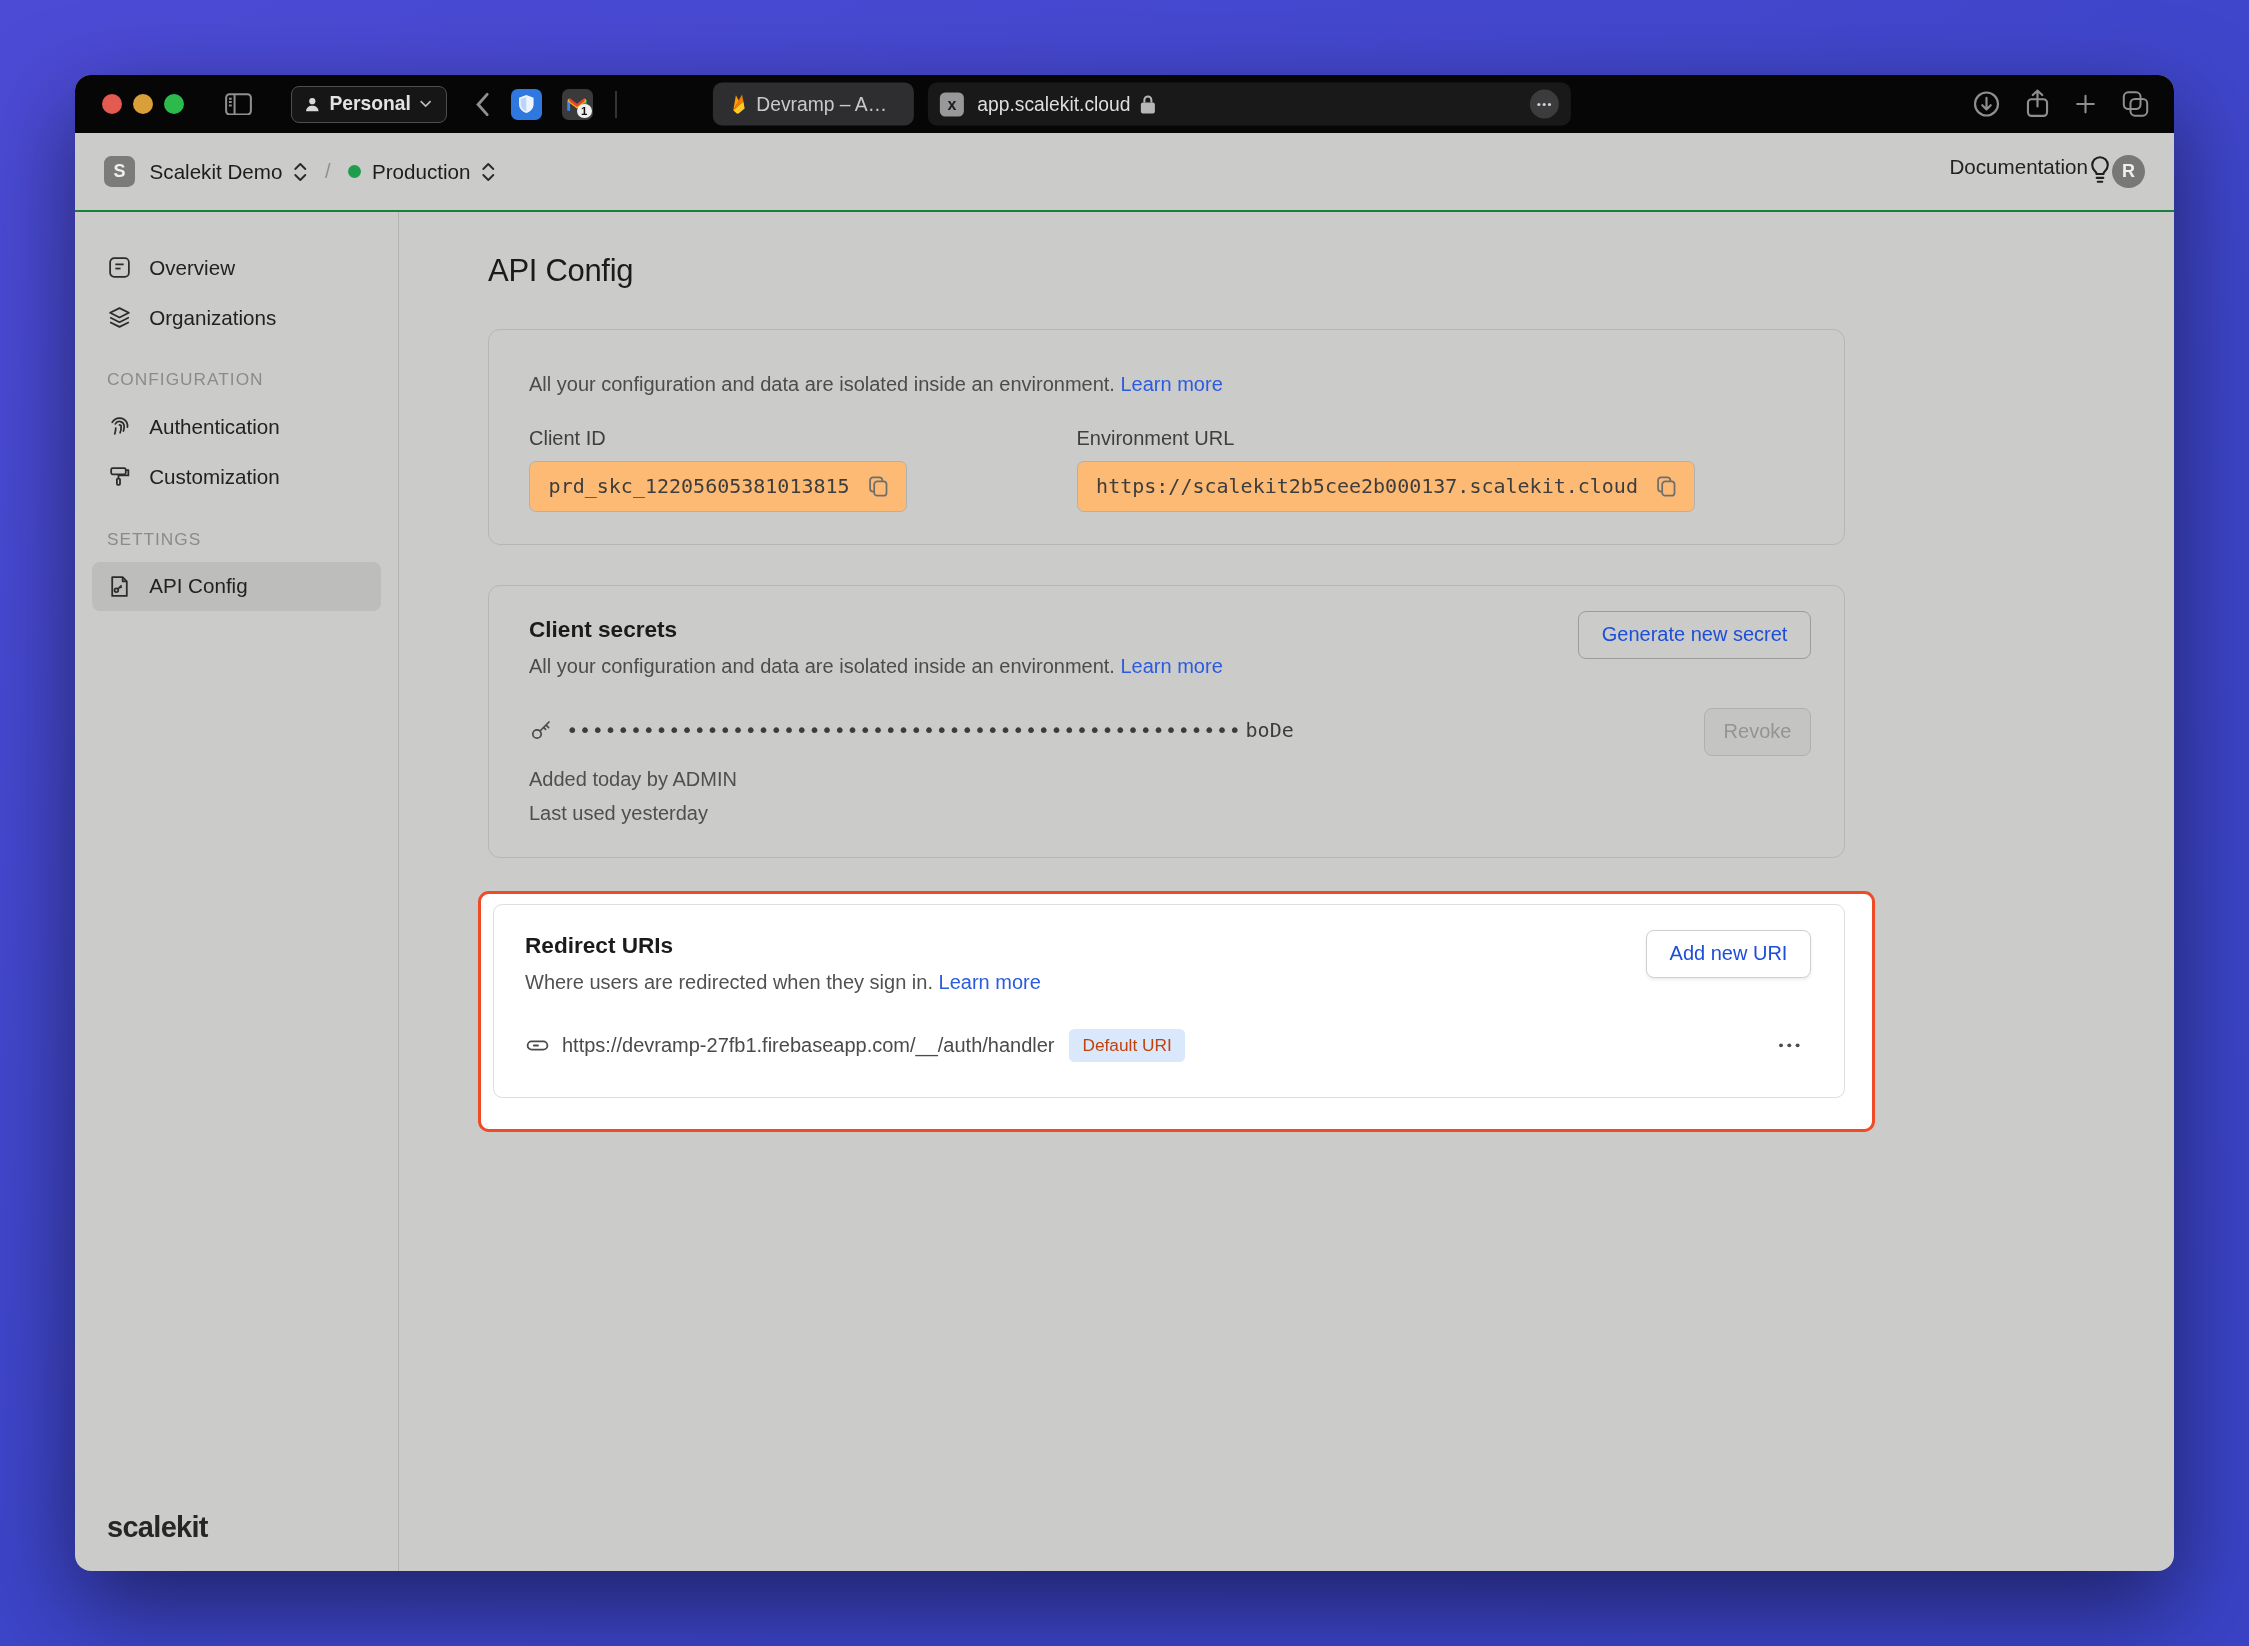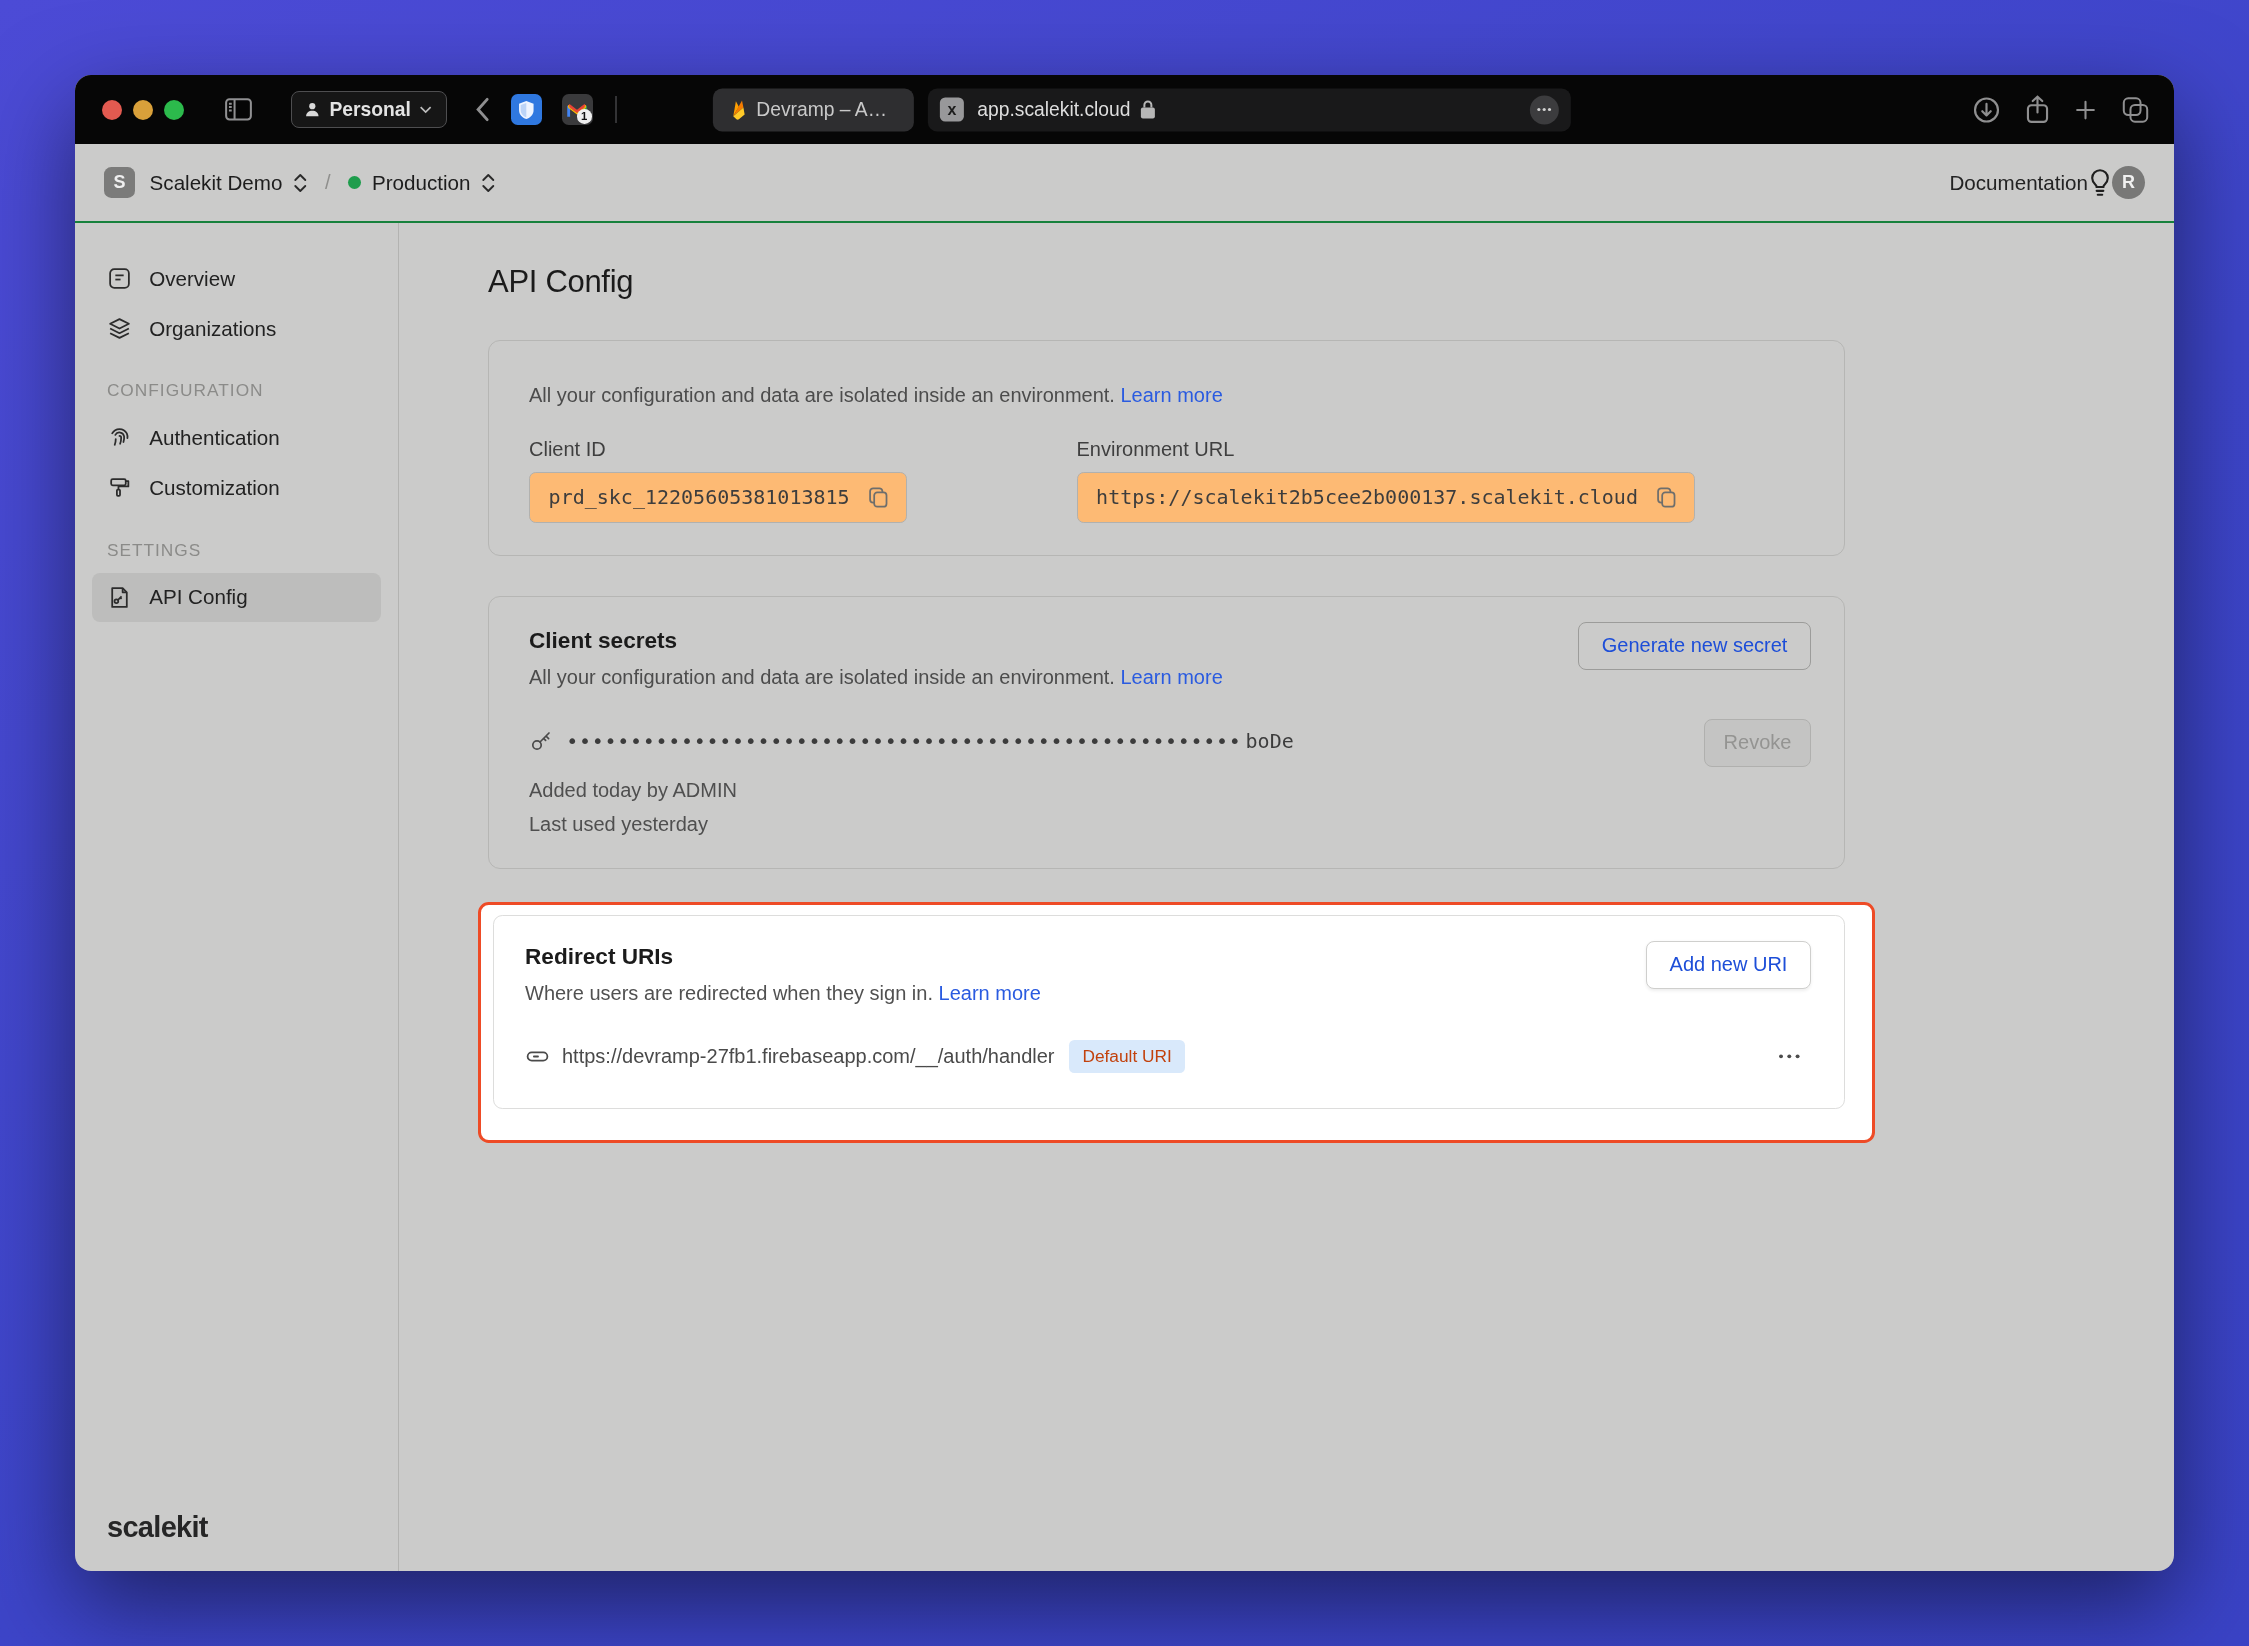--- a/index.html
+++ b/index.html
@@ -12,21 +12,21 @@
   }
   .window {
     position:absolute; left:75px; top:75px; width:2099px; height:1496px;
     border-radius:16px; overflow:hidden; background:#cbcbca;
     box-shadow:0 33px 93px rgba(0,0,0,.5);
     display:flex; flex-direction:column;
   }
 
   
   .chrome {
-    height:69px; background:#060606; flex:0 0 auto;
+    height:58px; background:#060606; flex:0 0 auto;
     display:flex; align-items:center; position:relative; padding:0 22.6px;
   }
   .traffic { display:flex; gap:11.3px; margin-left:4px; }
   .light { width:20px; height:20px; border-radius:50%; }
   .light.red{ background:#e25a50; } .light.yellow{ background:#d9a03a; } .light.green{ background:#2cba4c; }
   .chrome-icon { color:#909092; display:flex; align-items:center; justify-content:center; }
   .sidebar-toggle { margin-left:41px; }
   .profile-btn {
     margin-left:39px; height:37px; padding:0 13.3px 0 10.7px; border:1.3px solid #4e4e50; border-radius:8px;
     display:flex; align-items:center; gap:8px; color:#e3e3e3; font-size:19.3px; font-weight:700;
@@ -57,21 +57,21 @@
   
   .appheader {
     height:79px; flex:0 0 auto; border-bottom:2.7px solid #17813c;
     display:flex; align-items:center; padding:0 29px; background:#cbcbca;
   }
   .org-logo { width:31px; height:31px; border-radius:7.3px; background:#7b7b7a; color:#efefef; font-size:18px; font-weight:600; display:flex; align-items:center; justify-content:center; }
   .crumb { display:flex; align-items:center; gap:10.7px; margin-left:14.6px; font-size:20.6px; color:#1d1d1d; font-weight:500; }
   .crumb .sep { color:#8f8f8d; font-weight:400; margin:0 6.7px; font-size:20px; }
   .env-dot { width:13.3px; height:13.3px; border-radius:50%; background:#1e9d4c; }
   .selector-icon { color:#2a2a2a; display:flex; }
-  .header-right { margin-left:auto; display:flex; align-items:center; }
+  .header-right { margin-left:auto; display:flex; align-items:flex-start; }
   .doc-link { font-size:20.6px; color:#232323; }
   .avatar { width:33px; height:33px; border-radius:50%; background:#787877; color:#f0f0f0; font-size:18px; font-weight:600; display:flex; align-items:center; justify-content:center; }
 
   
   .app-body { flex:1; display:flex; min-height:0; }
   .sidenav { width:324px; flex:0 0 auto; border-right:1.3px solid #b3b3b1; padding:31px 17.3px 0; position:relative; }
   .nav-item {
     height:49px; border-radius:8px; display:flex; align-items:center; gap:17.3px;
     padding:0 14.6px; font-size:20.6px; color:#222; margin-bottom:1.3px;
   }

